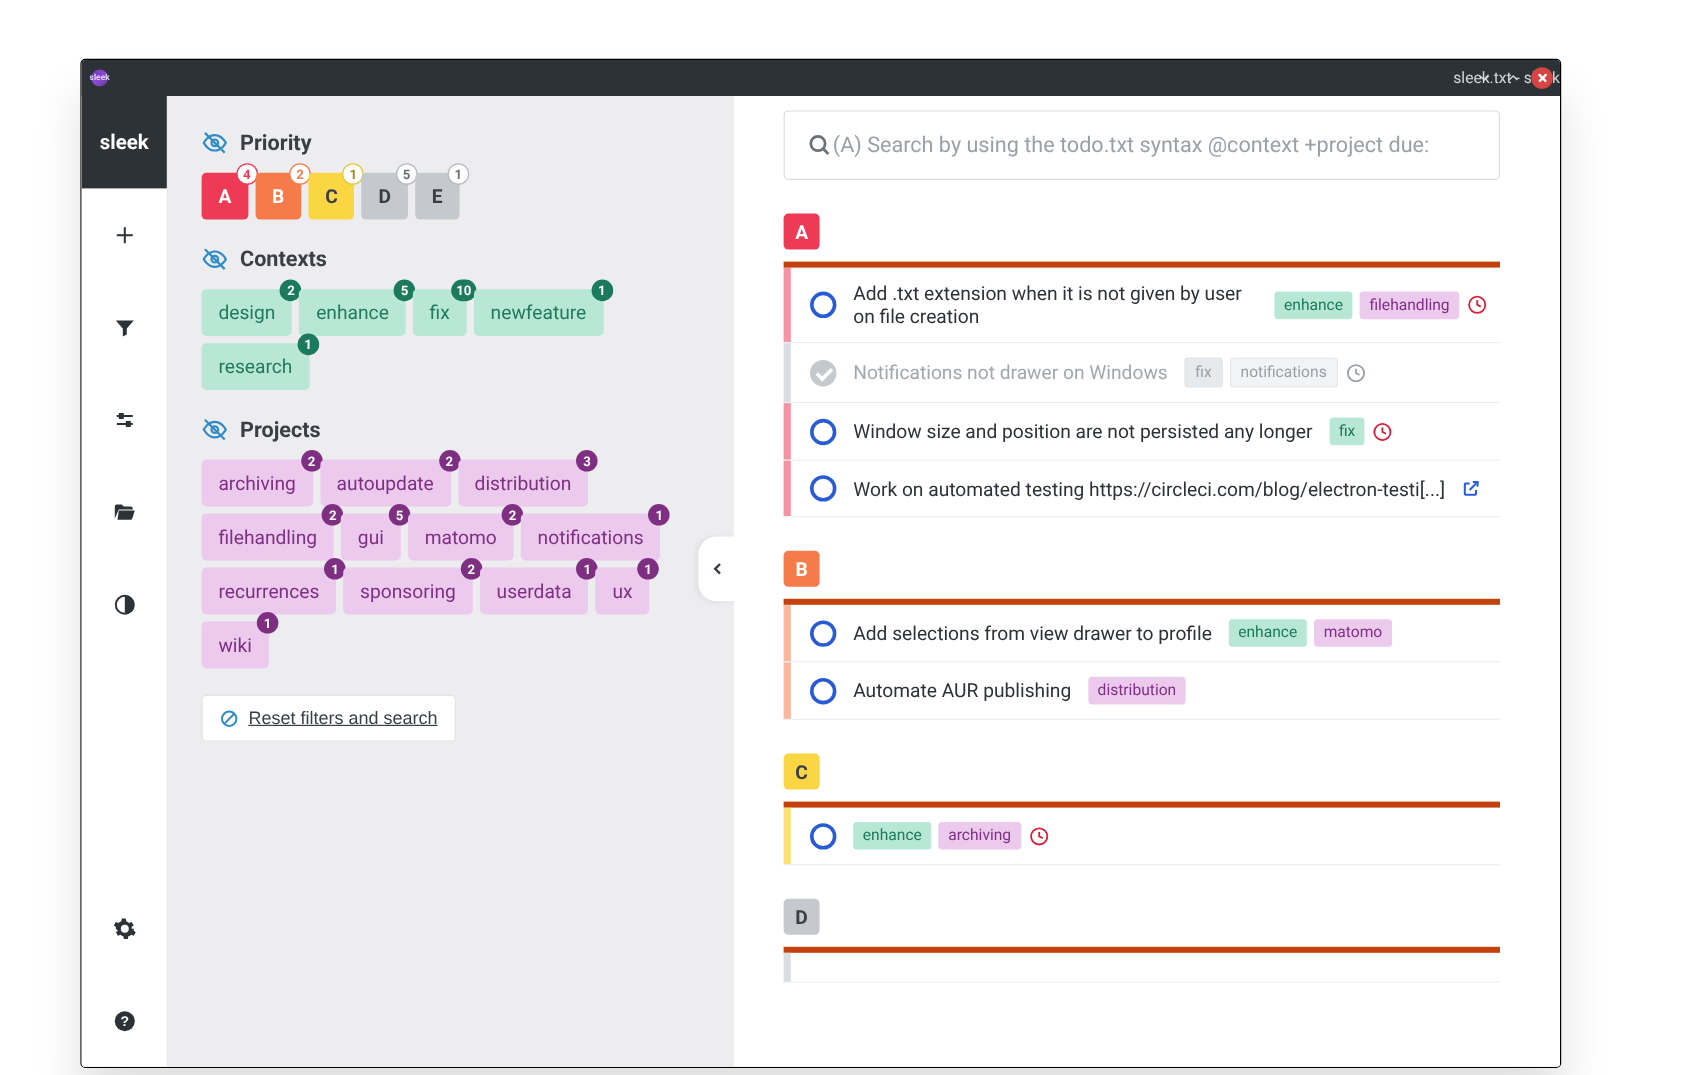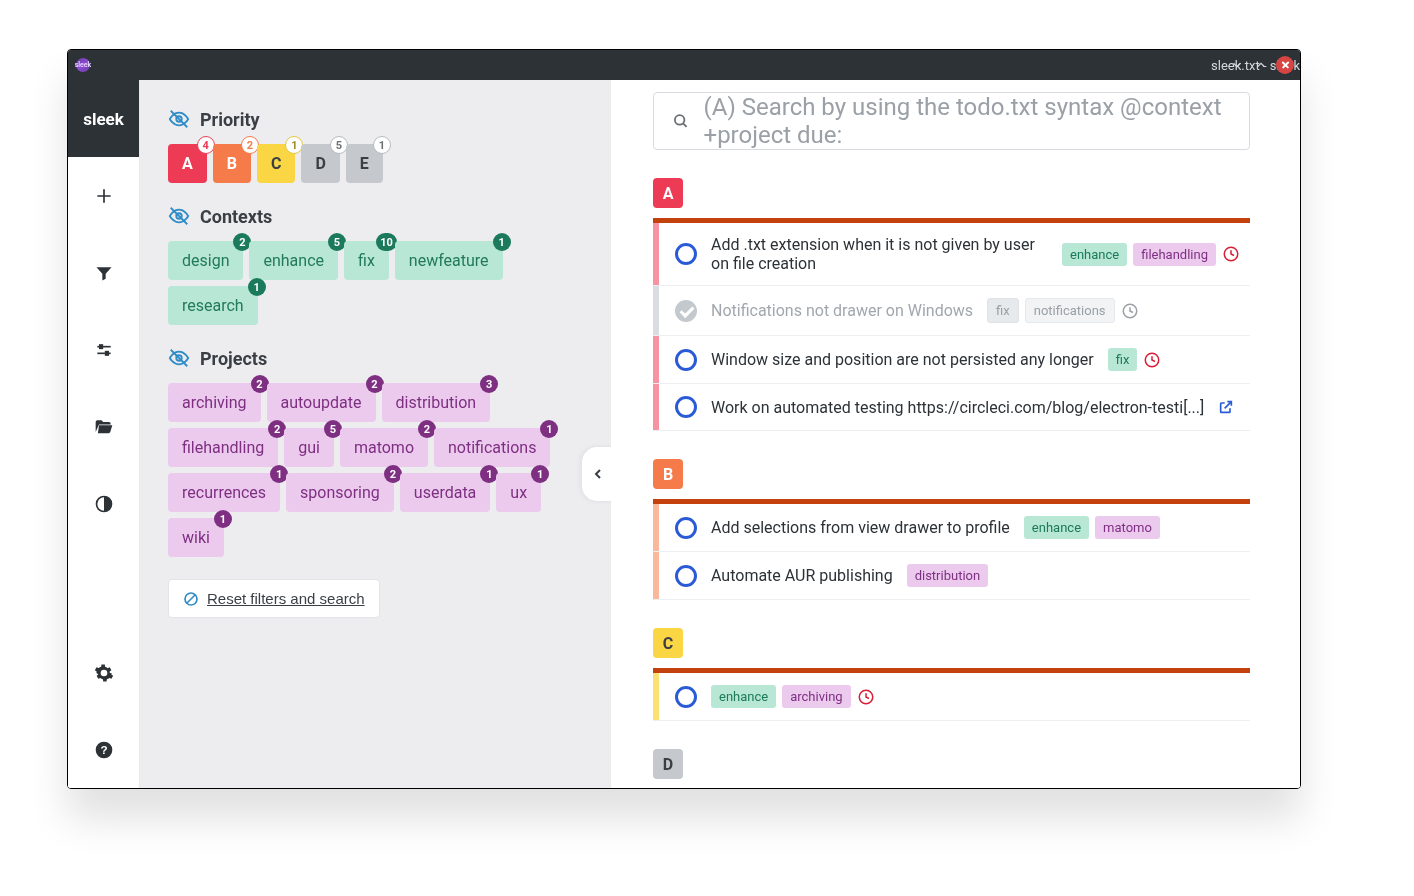--- a/index.html
+++ b/index.html
@@ -1,19 +1,19 @@
 <!DOCTYPE html>
 <html><head>
 <meta charset="utf-8">
 <style>
   * { box-sizing: border-box; }
   html, body { margin: 0; padding: 0; font-family: -apple-system, BlinkMacSystemFont, "Segoe UI", Roboto, Helvetica, Arial, sans-serif; }
   body { background: #fff; width: 1414px; height: 896px; overflow: hidden; }
 
-  .app-wrapper { position: relative; width: 1234px; height: 740px; left: 67px; top: 49px; border: 1px solid #000; border-radius: 4px; overflow: hidden; box-shadow: 0 30px 40px rgba(0,0,0,0.12); }
+  .app-wrapper { position: relative; width: 1234px; height: 841px; left: 67px; top: 49px; border: 1px solid #000; border-radius: 4px; overflow: hidden; box-shadow: 0 30px 40px rgba(0,0,0,0.12); }
 
   .titlebar { height: 30px; background: #2d3237; display: flex; align-items: center; position: relative; }
   .titlebar .app-logo { width: 30px; height: 30px; display:flex; align-items:center; justify-content:center; }
   .titlebar .app-logo-dot { width: 14px; height: 14px; border-radius: 50%; background: linear-gradient(135deg,#6a3a9a,#8a4ad6,#6a3a9a); display:flex; align-items:center; justify-content:center; color:#e9d7ff; font-size:7px; font-weight:600; }
   .titlebar .title { position: absolute; left:16px; right:0; text-align:right; color:#d4d9de; font-size:13px; pointer-events:none; }
   .titlebar .win-controls { margin-left: auto; display:flex; align-items:center; gap:6px; padding-right:6px; }
   .titlebar .win-ctl { width:18px; height:18px; color:#d4d9de; display:flex; align-items:center; justify-content:center; font-size:13px; cursor:pointer; }
   .titlebar .win-close { width:18px; height:18px; border-radius:50%; background:#d64541; color:#fff; display:flex; align-items:center; justify-content:center; font-size:11px; cursor:pointer; position:relative; }
   .titlebar .win-close::before, .titlebar .win-close::after { content:''; position:absolute; width:9px; height:1.5px; background:#fff; border-radius:1px; }
   .titlebar .win-close::before { transform:rotate(45deg); }
@@ -45,21 +45,21 @@
   .prj { background:#ECCAEE; color:#7E2F82; } .prj .count { background:#7E2F82; color:#fff; }
 
   .reset-btn { display:inline-flex; align-items:center; gap:8px; background:#fff; border:1px solid #e1e4e8; border-radius:4px; padding:10px 14px; font-size:15px; color:#3a3f46; cursor:pointer;text-decoration:underline; }
   .reset-btn svg { width:16px; height:16px; color:#2f8cc7; }
 
   .pane-toggle { position:absolute; right:-2px; top:366px; width:32px; height:56px; background:#fff; border:1px solid #e1e4e8; border-right:none; border-radius:16px 0 0 16px; display:flex; align-items:center; justify-content:center; color:#3a3f46; cursor:pointer; box-shadow:-2px 0 4px rgba(0,0,0,0.04); }
 
   .main-pane { flex:1; position:relative; background:#fff; overflow-y:scroll; padding:8px 8px 8px 0; }
   .main-inner { padding: 0 42px 0 42px; }
 
-  .search-box { height:58px; display:flex; align-items:center; gap:14px; border:1px solid #d8dce1; border-radius:4px; padding:0 18px; margin-top:4px; color:#9aa0a6; font-size:24px; cursor:text; }
+  .search-box { height:58px; display:flex; align-items:center; gap:0; border:1px solid #d8dce1; border-radius:4px; padding:0 18px; margin-top:4px; color:#9aa0a6; font-size:18px; cursor:text; }
   .search-box svg { width:22px; height:22px; color:#6b7075; }
 
   .group-pill { display:inline-flex; align-items:center; justify-content:center; height:30px; min-width:30px; padding:0 8px; border-radius:4px; font-weight:700; color:#fff; margin-top:28px; margin-bottom:10px; font-size:16px; }
   .gp-A { background:#ED3B55; } .gp-B { background:#F57C4A; } .gp-C { background:#FAD544; color:#3a3f46; } .gp-D { background:#C5C9CD; color:#3a3f46; }
 
   .todo-list { border-top:5px solid #c2410c; }
   .todo-row { display:flex; align-items:center; gap:14px; border-bottom:1px solid #eceff2; padding:12px 10px 12px 0; position:relative; }
   .todo-row::before { content:''; position:absolute; left:0; top:0; bottom:0; width:6px; }
   .row-A::before { background:#ED3B55; opacity:.55; }
   .row-B::before { background:#F57C4A; opacity:.55; }

